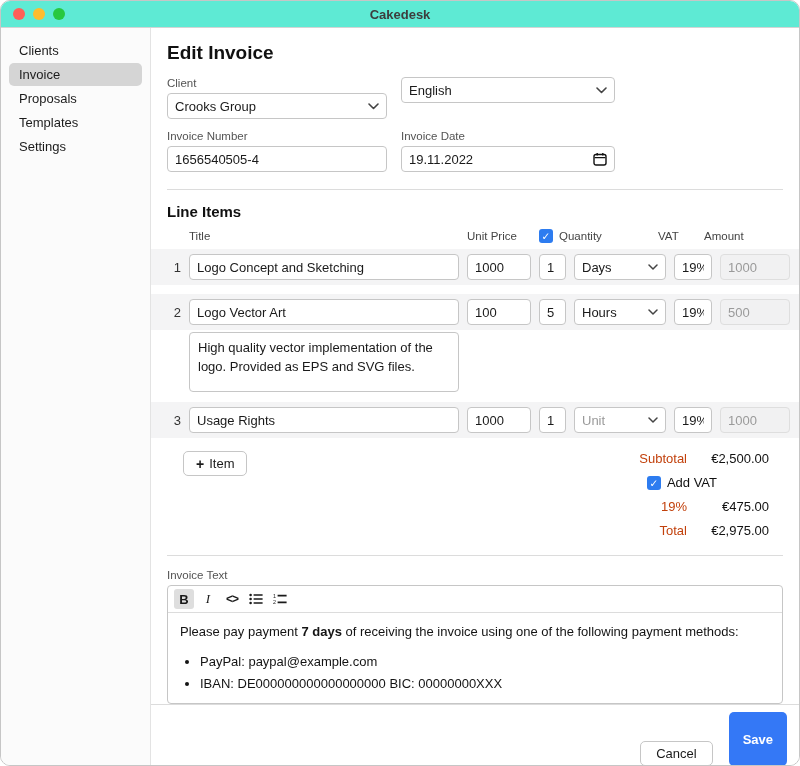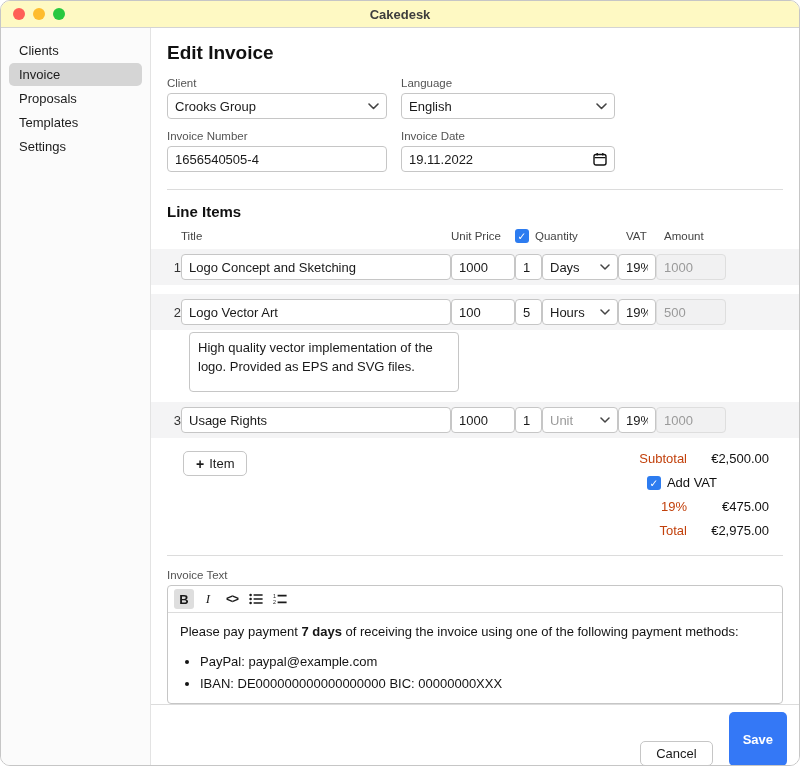--- a/index.html
+++ b/index.html
@@ -4,21 +4,21 @@
 <style>
   * { margin:0; padding:0; box-sizing:border-box; }
   html,body { background:#ffffff; font-family:"Liberation Sans","DejaVu Sans",sans-serif; }
   .window {
     width:800px; height:766px; margin:0 auto;
     border:1px solid #c6c6c6; border-radius:10px; overflow:hidden;
     background:#ffffff; position:relative;
   }
   
   .titlebar {
-    height:27px; background:#fef9c3; border-bottom:1px solid #d4d4d4;
+    height:27px; background:#5eead4; border-bottom:1px solid #d4d4d4;
     display:flex; align-items:center; justify-content:center; position:relative;
   }
   .traffic { position:absolute; left:12px; top:0; height:100%; display:flex; align-items:center; gap:8px; }
   .traffic span { width:12px; height:12px; border-radius:50%; display:block; }
   .win-title { font-size:13px; font-weight:700; color:#3d3d3d; }
   
   .body-wrap { display:flex; height:738px; }
   .sidebar { width:150px; background:#fbfbfb; border-right:1px solid #e3e3e3; padding-top:10px; flex-shrink:0; }
   .side-item { margin:1px 8px; padding:4px 10px; border-radius:5px; font-size:13px; color:#1c1c1c; cursor:default; }
   .side-item.active { background:#d5d5d5; }
@@ -32,26 +32,26 @@
     font-size:13px; color:#1a1a1a; padding:0 7px; width:100%;
     font-family:"Liberation Sans","DejaVu Sans",sans-serif; outline:none;
   }
   .select { display:flex; align-items:center; justify-content:space-between; cursor:default; }
   .select .sel-label { white-space:nowrap; overflow:hidden; }
   .select svg { flex-shrink:0; margin-left:4px; }
   .datefield { display:flex; align-items:center; justify-content:space-between; }
   .divider { border-top:1px solid #dcdcdc; margin:17px 16px 0; }
   
   .section-title { font-size:15px; font-weight:700; color:#111; margin:13px 16px 9px; }
-  .li-grid { display:flex; align-items:center; padding-left:16px; padding-right:28px; }
+  .li-grid { display:flex; align-items:center; gap:8px; padding-left:16px; padding-right:28px; }
   .c-num { width:14px; text-align:right; font-size:13px; color:#333; flex-shrink:0; }
   .c-title { width:270px; flex-shrink:0; }
   .c-price { width:64px; flex-shrink:0; }
   .c-qty { width:27px; flex-shrink:0; }
-  .c-unit { width:76px; flex-shrink:0; }
+  .c-unit { width:92px; flex-shrink:0; }
   .c-vat { width:38px; flex-shrink:0; }
   .c-amount { width:70px; flex-shrink:0; }
   .li-header { margin-bottom:6px; }
   .li-header .col-label { font-size:11.5px; color:#454545; }
   .c-qtyunit { width:111px; flex-shrink:0; display:flex; align-items:center; gap:6px; }
   .band { background:#f4f4f5; padding-top:5px; padding-bottom:5px; margin-bottom:9px; }
   .checkbox {
     width:14px; height:14px; border-radius:3px; color:#fff; font-size:10.5px; font-weight:700;
     display:inline-flex; align-items:center; justify-content:center; flex-shrink:0; cursor:default;
   }
@@ -129,21 +129,20 @@
         <div>
           <label class="field-label">Client</label>
           <div class="ctl select">
             <span class="sel-label">Crooks Group</span>
             <svg width="11" height="7" viewBox="0 0 11 7">
                 <path d="M1 1l4.5 4.5L10 1" stroke="#444" stroke-width="1.6" fill="none" stroke-linecap="round" stroke-linejoin="round"></path>
               </svg>
           </div>
         </div>
         <div>
-          <label class="field-label">Language</label>
           <div class="ctl select">
             <span class="sel-label">English</span>
             <svg width="11" height="7" viewBox="0 0 11 7">
                 <path d="M1 1l4.5 4.5L10 1" stroke="#444" stroke-width="1.6" fill="none" stroke-linecap="round" stroke-linejoin="round"></path>
               </svg>
           </div>
         </div>
         <div>
           <label class="field-label">Invoice Number</label>
           <input class="ctl" value="1656540505-4" style="">

